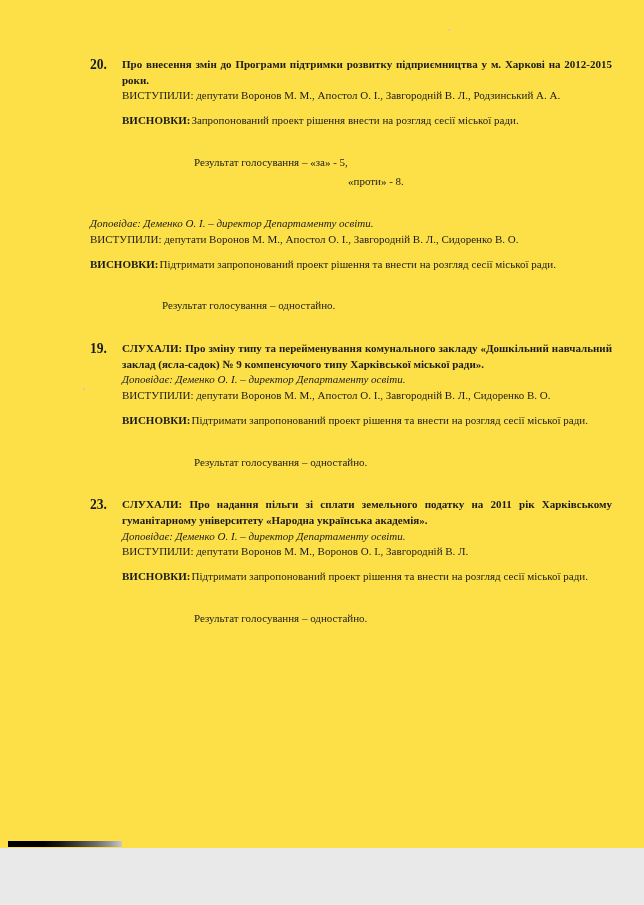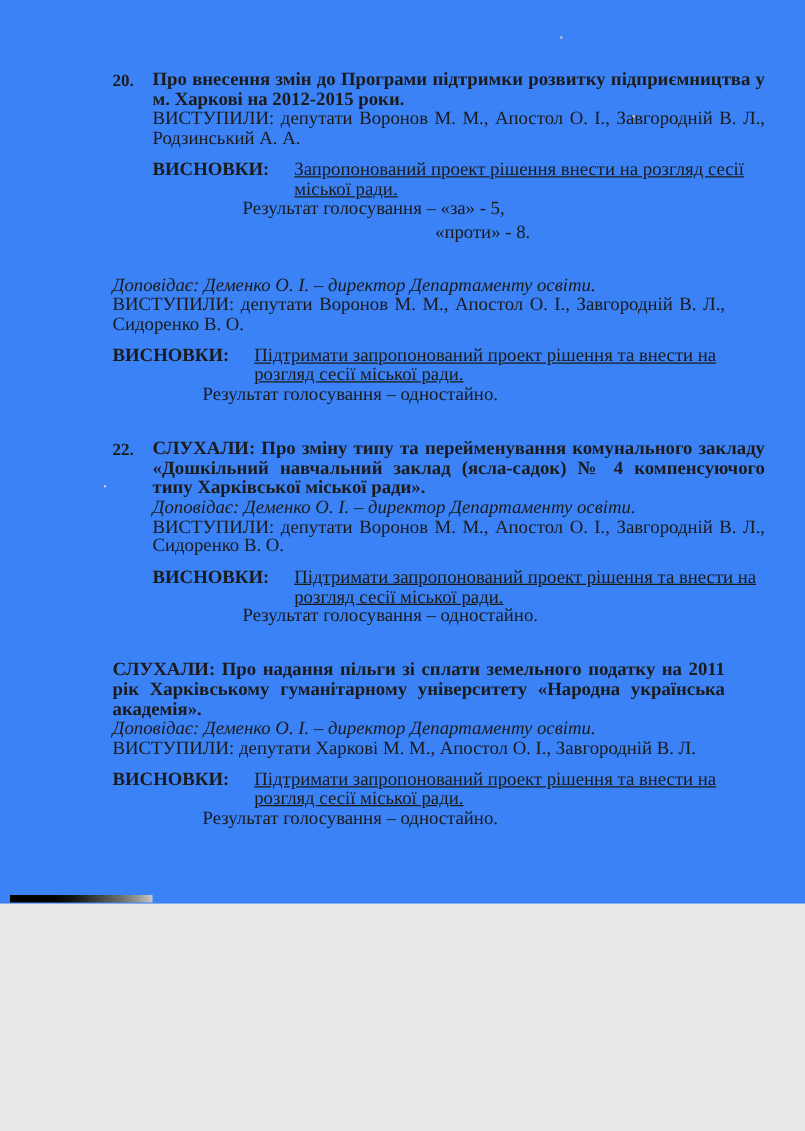--- a/index.html
+++ b/index.html
@@ -1,19 +1,19 @@
 <!DOCTYPE html>
 <html><head>
 <meta charset="utf-8">
 <style>
   html, body { margin: 0; padding: 0; background: #e9e9e9; }
   .page {
     width: 644px;
-    height: 723px;
-    background: #3b82f6;
+    height: 848px;
+    background: #fde047;
     position: relative;
     overflow: hidden;
     font-family: "Liberation Serif", serif;
     color: #1b1b1b;
   }
   .items {
     position: absolute;
     top: 57px;
     left: 90px;
     width: 522px;
@@ -24,45 +24,45 @@
   }
   .num {
     width: 32px;
     flex: 0 0 32px;
     font-weight: bold;
     font-size: 13.6px;
     line-height: 15.7px;
   }
   .item-body {
     width: 490px;
-    font-size: 15px;
+    font-size: 11px;
     line-height: 15.7px;
   }
   .item-body p { margin: 0; }
   .title {
     font-weight: bold;
     text-align: justify;
   }
   .speaker {
     font-style: italic;
     text-align: justify;
   }
   .spoke { text-align: justify; }
   .spoke .lbl { font-weight: normal; }
   .conclusions {
     display: flex;
-    gap: 20px;
+    gap: 1px;
     margin-top: 9px;
   }
   .conclusions .lbl {
     font-weight: bold;
     white-space: nowrap;
   }
-  .ctext { flex: 1; text-decoration: underline; }
-  .votes { }
+  .ctext { flex: 1; }
+  .votes { margin-top: 26px; }
   .vline { margin-left: 72px; }
   .vline + .vline { margin-left: 226px; margin-top: 3px; }
   .scan-bar {
     position: absolute;
     left: 8px;
     bottom: 1px;
     width: 114px;
     height: 6px;
     background: linear-gradient(to right,
       #000 0%, #000 30%, #161616 45%, #3c3c3c 60%, #6e6e6e 78%, #9a9a9a 90%, #c8c8c8 100%);
@@ -108,40 +108,41 @@
         <span class="lbl">ВИСНОВКИ:</span>
         <div class="ctext">Підтримати запропонований проект рішення та внести на розгляд сесії міської ради.</div>
       </div>
       <div class="votes">
             <div class="vline">Результат голосування – одностайно.</div>
           </div>
     </div>
   </section>
 
   <section class="agenda-item">
-    <div class="num">22.</div>
+    <div class="num">19.</div>
     <div class="item-body">
-      <p class="title">СЛУХАЛИ: Про зміну типу та перейменування комунального закладу «Дошкільний навчальний заклад (ясла-садок) № 4 компенсуючого типу Харківської міської ради».</p>
+      <p class="title">СЛУХАЛИ: Про зміну типу та перейменування комунального закладу «Дошкільний навчальний заклад (ясла-садок) № 9 компенсуючого типу Харківської міської ради».</p>
       <p class="speaker">Доповідає: Деменко О. І. – директор Департаменту освіти.</p>
       <p class="spoke"><span class="lbl">ВИСТУПИЛИ:</span> <span>депутати Воронов М. М., Апостол О. І., Завгородній В. Л., Сидоренко В. О.</span></p>
       <div class="conclusions">
         <span class="lbl">ВИСНОВКИ:</span>
         <div class="ctext">Підтримати запропонований проект рішення та внести на розгляд сесії міської ради.</div>
       </div>
       <div class="votes">
             <div class="vline">Результат голосування – одностайно.</div>
           </div>
     </div>
   </section>
 
   <section class="agenda-item">
+    <div class="num">23.</div>
     <div class="item-body">
       <p class="title">СЛУХАЛИ: Про надання пільги зі сплати земельного податку на 2011 рік Харківському гуманітарному університету «Народна українська академія».</p>
       <p class="speaker">Доповідає: Деменко О. І. – директор Департаменту освіти.</p>
-      <p class="spoke"><span class="lbl">ВИСТУПИЛИ:</span> <span>депутати Харкові М. М., Апостол О. І., Завгородній В. Л.</span></p>
+      <p class="spoke"><span class="lbl">ВИСТУПИЛИ:</span> <span>депутати Воронов М. М., Воронов О. І., Завгородній В. Л.</span></p>
       <div class="conclusions">
         <span class="lbl">ВИСНОВКИ:</span>
         <div class="ctext">Підтримати запропонований проект рішення та внести на розгляд сесії міської ради.</div>
       </div>
       <div class="votes">
             <div class="vline">Результат голосування – одностайно.</div>
           </div>
     </div>
   </section>
 </div>

